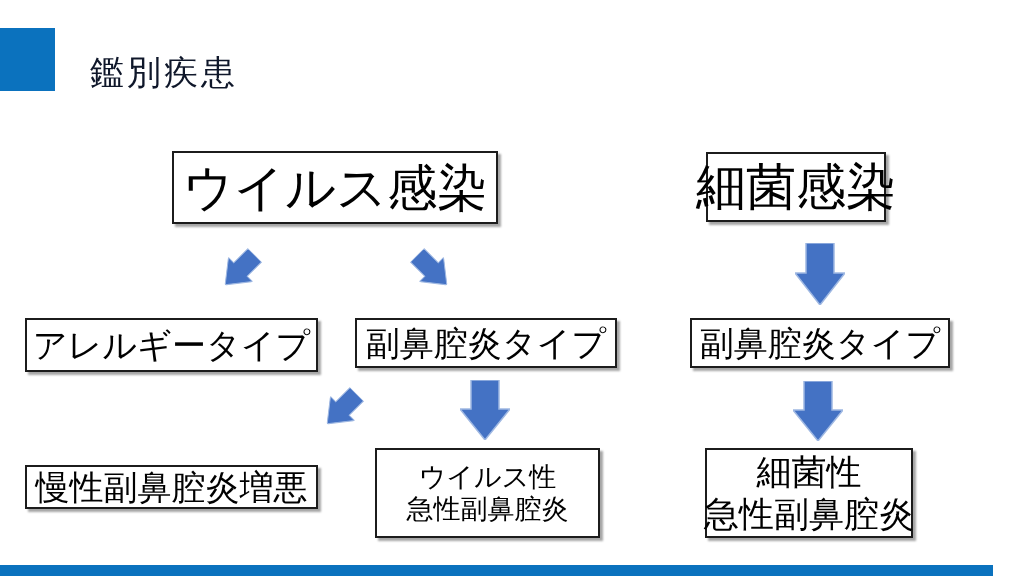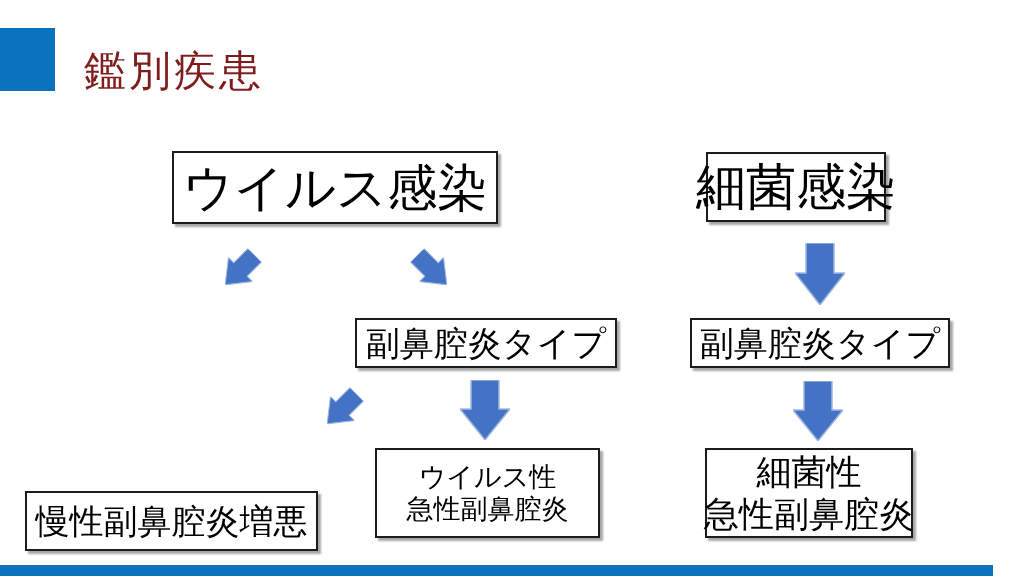--- a/index.html
+++ b/index.html
@@ -2,33 +2,33 @@
 <html><head>
 <meta charset="utf-8">
 <style>
   html,body{margin:0;padding:0;background:#fff;}
   .slide{
     position:relative;width:1024px;height:576px;background:#ffffff;overflow:hidden;
     font-family:"Liberation Sans","DejaVu Sans",sans-serif;color:#000;
   }
   
   .accent-square{position:absolute;left:0;top:28px;width:55px;height:63px;background:#0b72be;}
-  .slide-title{position:absolute;left:74px;top:36px;font-size:42px;line-height:1.2;
-    font-weight:500;color:#7f1d1d;letter-spacing:3px;margin:10px;}
+  .slide-title{position:absolute;left:74px;top:36px;font-size:34px;line-height:1.2;
+    font-weight:500;color:#0f172a;letter-spacing:3px;margin:16px;}
   
   .node{position:absolute;background:#fff;border:2px solid #1c1c1c;
     box-shadow:3px 3px 2px rgba(0,0,0,0.35);
     display:flex;flex-direction:column;align-items:center;justify-content:center;
     text-align:center;line-height:1.2;box-sizing:border-box;white-space:nowrap;}
   .n-virus   {left:172px;top:151px;width:326px;height:73px;font-size:50px;}
   .n-bact    {left:706px;top:152px;width:180px;height:70px;font-size:50px;}
   .n-allergy {left:25px; top:318px;width:293px;height:54px;font-size:34px;}
   .n-sin-l   {left:355px;top:318px;width:262px;height:50px;font-size:34px;}
   .n-sin-r   {left:690px;top:318px;width:260px;height:50px;font-size:34px;}
-  .n-chronic {left:25px; top:491px;width:293px;height:60px;font-size:34px;}
+  .n-chronic {left:25px; top:465px;width:293px;height:44px;font-size:34px;}
   .n-viral-ac{left:375px;top:448px;width:225px;height:90px;font-size:27px;}
   .n-bact-ac {left:705px;top:448px;width:208px;height:90px;font-size:35px;}
   
   .arrow{position:absolute;}
   .arrow polygon{fill:#4472c4;stroke:#9fb8e2;stroke-width:1.5;}
   .a-dl-1{left:223px;top:249px;transform:rotate(45deg);}
   .a-dr-1{left:415px;top:249px;transform:rotate(-45deg);}
   .a-d-1 {left:795px;top:243px;}
   .a-dl-2{left:325px;top:388px;transform:rotate(45deg);}
   .a-d-2 {left:460px;top:380px;}
@@ -54,20 +54,23 @@
   <svg class="arrow a-dl-1" width="34" height="42" viewBox="0 0 50 62" preserveAspectRatio="none">
     <polygon points="11,0 39,0 39,30 50,30 25,62 0,30 11,30"></polygon>
   </svg>
   <svg class="arrow a-dr-1" width="34" height="42" viewBox="0 0 50 62" preserveAspectRatio="none">
     <polygon points="11,0 39,0 39,30 50,30 25,62 0,30 11,30"></polygon>
   </svg>
   <svg class="arrow a-d-1" width="50" height="62" viewBox="0 0 50 62">
     <polygon points="11,0 39,0 39,30 50,30 25,62 0,30 11,30"></polygon>
   </svg>
 
+  <div class="node n-allergy">
+    <span>アレルギータイプ</span>
+  </div>
   <div class="node n-sin-l">
     <span>副鼻腔炎タイプ</span>
   </div>
   <div class="node n-sin-r">
     <span>副鼻腔炎タイプ</span>
   </div>
 
   <svg class="arrow a-dl-2" width="34" height="42" viewBox="0 0 50 62" preserveAspectRatio="none">
     <polygon points="11,0 39,0 39,30 50,30 25,62 0,30 11,30"></polygon>
   </svg>

